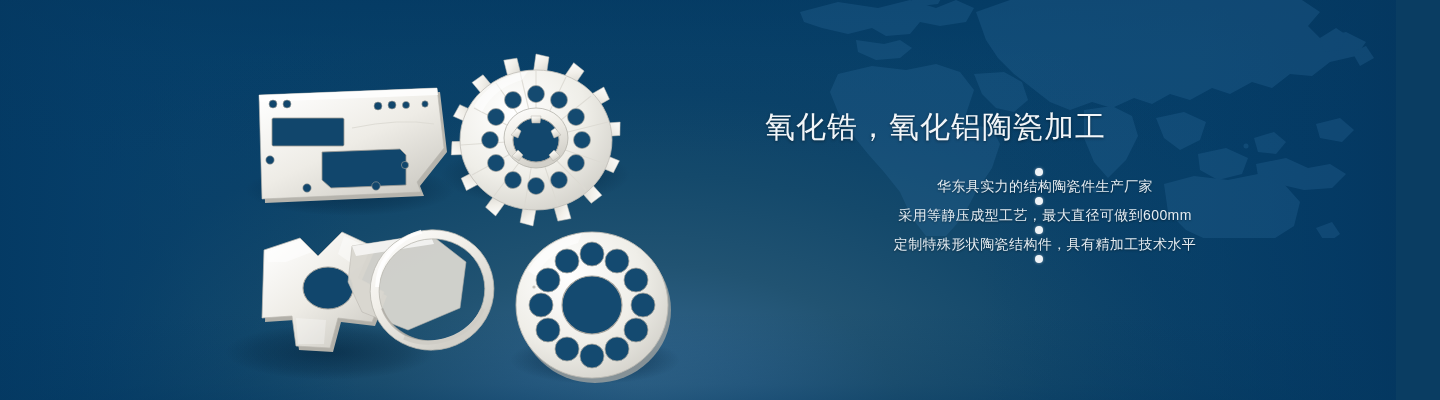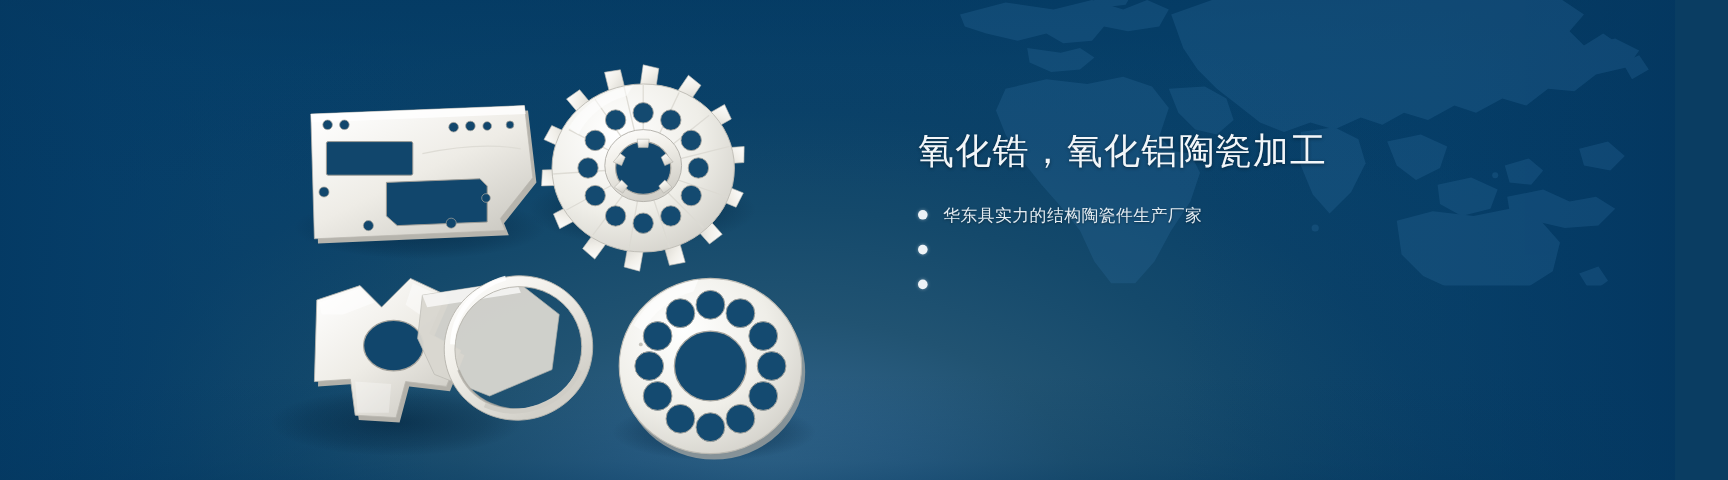--- a/index.html
+++ b/index.html
@@ -84,20 +84,21 @@
     text-shadow: 0 1px 3px rgba(0,0,0,0.45);
     margin: 0 0 22px 0;
     white-space: nowrap;
   }
   .bullets { list-style: none; margin: 0; padding: 0; }
   .bullet-row {
     display: flex;
     align-items: center;
     height: 22px;
     margin-bottom: 7px;
+    flex-direction: column;
   }
   .bullet-dot {
     flex: 0 0 auto;
     width: 8px;
     height: 8px;
     border-radius: 50%;
     background: #eef3f7;
     margin-right: 13px;
     box-shadow: 0 0 3px rgba(255,255,255,0.45);
   }
@@ -351,20 +352,25 @@
 
   <div class="text-col">
     <h1 class="headline">氧化锆，氧化铝陶瓷加工</h1>
     <ul class="bullets">
       <li class="bullet-row">
         <span class="bullet-dot"></span>
         <span class="bullet-text">华东具实力的结构陶瓷件生产厂家</span>
       </li>
       <li class="bullet-row">
         <span class="bullet-dot"></span>
+        <span class="bullet-text">采用等静压成型工艺，最大直径可做到600mm</span>
+      </li>
+      <li class="bullet-row">
+        <span class="bullet-dot"></span>
+        <span class="bullet-text">定制特殊形状陶瓷结构件，具有精加工技术水平</span>
       </li>
       <li class="bullet-row">
         <span class="bullet-dot"></span>
       </li>
     </ul>
   </div>
 
 </div>
 
 </body></html>

